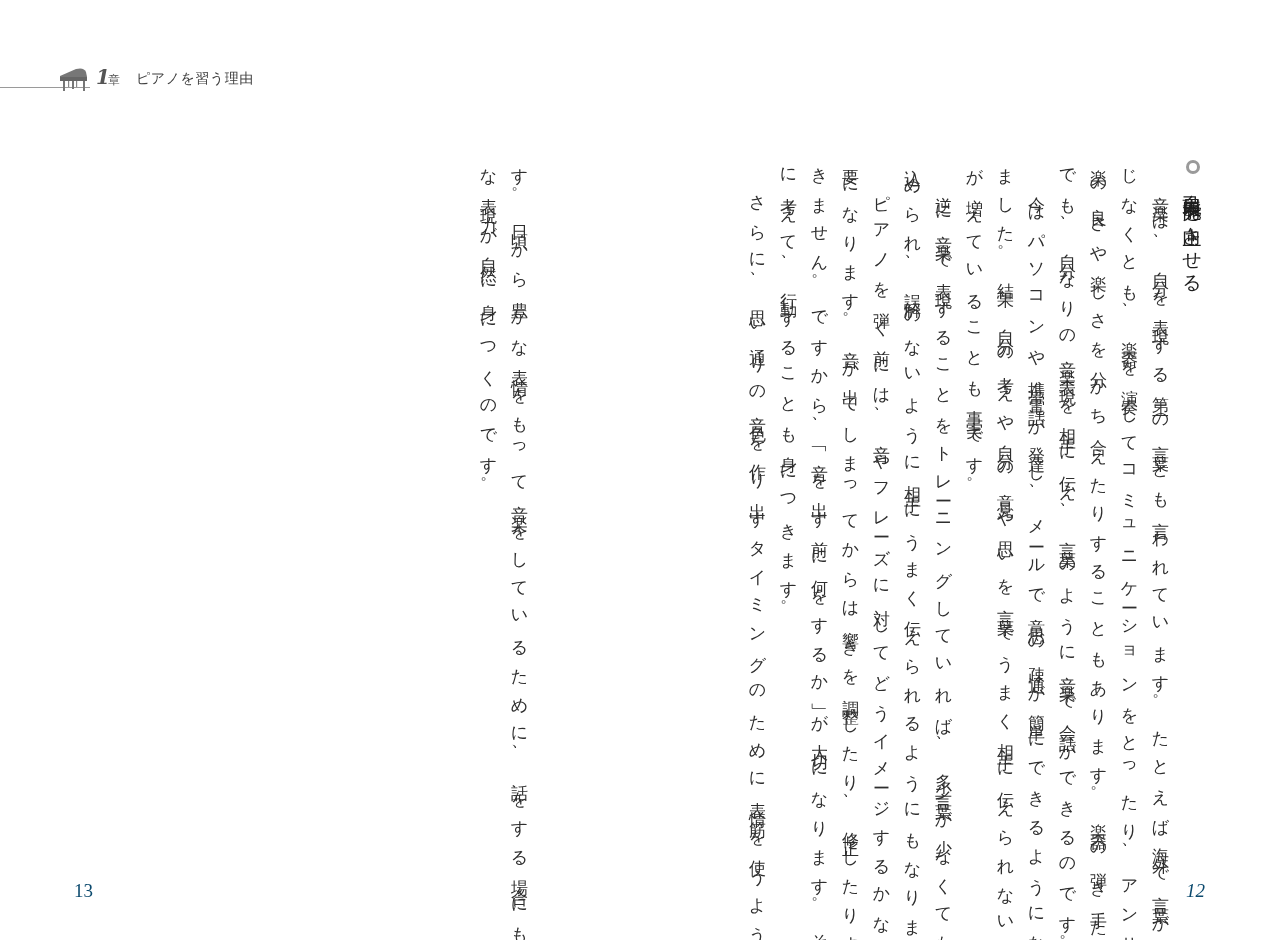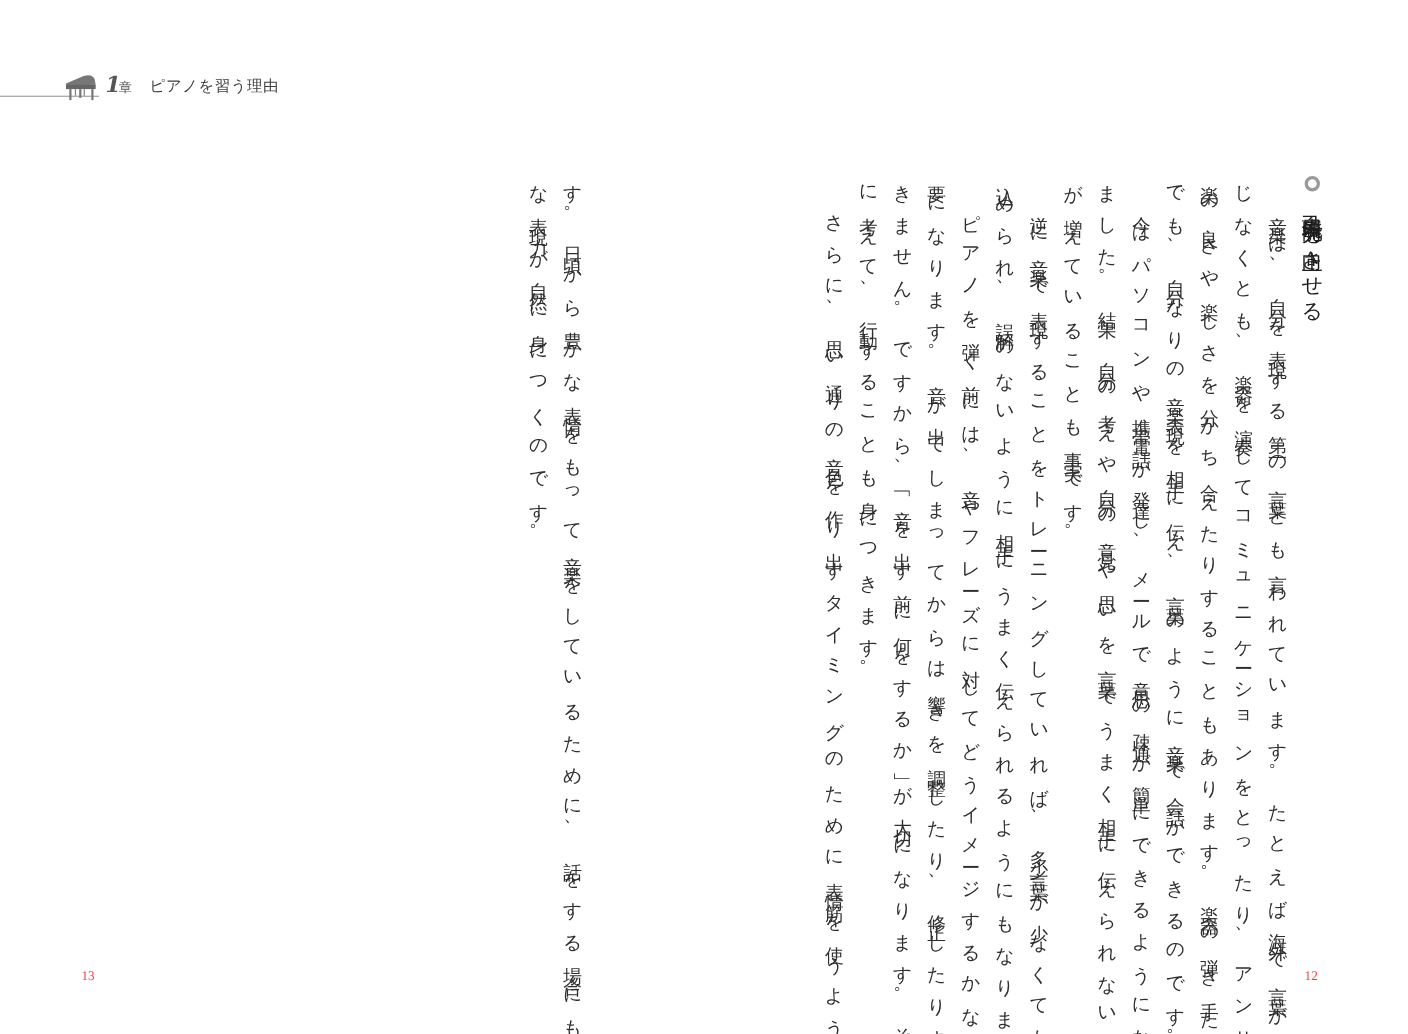--- a/index.html
+++ b/index.html
@@ -98,22 +98,22 @@
     width: 14px;
     height: 14px;
     border: 3px solid #9a9a9a;
     border-radius: 50%;
     box-sizing: border-box;
   }
   .page-number {
     position: absolute;
     top: 880px;
     font-family: "Liberation Serif", "DejaVu Serif", serif;
-    font-size: 12px;
-    color: #ef4444;
+    font-size: 19px;
+    color: #0c4a6e;
   }
 </style>
 </head>
 <body>
 
 <div class="spread">
 
   <div class="running-header">
     <div class="header-rule"></div>
     <svg class="piano-icon" viewBox="0 0 34 26">
@@ -145,15 +145,15 @@
   <div class="col" style="left:872px;  top:183px;">ピアノを弾く前には、音やフレーズに対してどうイメージするかなどの想像力が必</div>
   <div class="col" style="left:841px;  top:156px;">要になります。音が出てしまってからは響きを調整したり、修正したりすることはで</div>
   <div class="col" style="left:810px;  top:156px;">きません。ですから、「音を出す前に何をするか」が大切になります。そのために常</div>
   <div class="col" style="left:779px;  top:156px;">に考えて、行動することも身につきます。</div>
   <div class="col" style="left:748px;  top:183px;">さらに、思い通りの音色を作り出すタイミングのために表情筋を使うようになりま</div>
 
   <div class="col" style="left:510px; top:156px;">す。日頃から豊かな表情をもって音楽をしているために、話をする場合にも感性豊か</div>
   <div class="col" style="left:479px; top:156px;">な表現力が自然に身につくのです。</div>
 
   <div class="page-number" style="left:74px;">13</div>
-  <div class="page-number" style="left:1186px;">12</div>
+  <div class="page-number" style="left:1186px;font-style:italic;">12</div>
 
 </div>
 
 </body></html>

